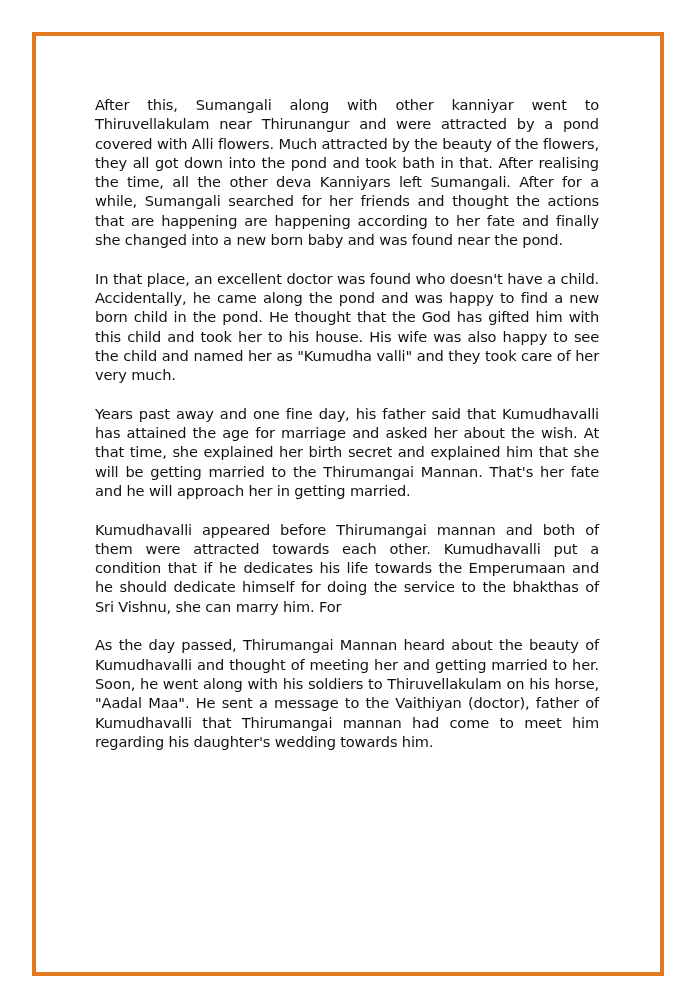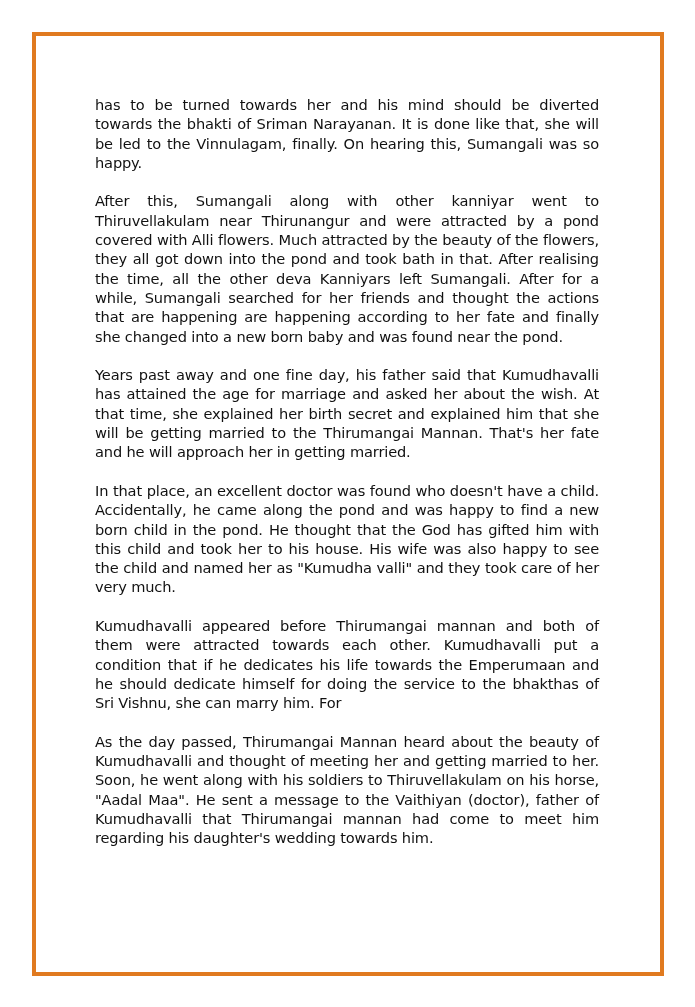--- a/index.html
+++ b/index.html
@@ -37,19 +37,18 @@
     .para {
       margin: 0 0 19.3px 0;
     }
   </style>
 </head>
 <body>
 
 <div class="page-frame"></div>
 
 <div class="page-body">
-  <p class="para">has to be turned towards her and his mind should be diverted towards the bhakti of Sriman Narayanan. It is done like that, she will be led to the Vinnulagam, finally. On hearing this, Sumangali was so happy.</p>
   <p class="para">After this, Sumangali along with other kanniyar went to Thiruvellakulam near Thirunangur and were attracted by a pond covered with Alli flowers. Much attracted by the beauty of the flowers, they all got down into the pond and took bath in that. After realising the time, all the other deva Kanniyars left Sumangali. After for a while, Sumangali searched for her friends and thought the actions that are happening are happening according to her fate and finally she changed into a new born baby and was found near the pond.</p>
+  <p class="para">In that place, an excellent doctor was found who doesn't have a child. Accidentally, he came along the pond and was happy to find a new born child in the pond. He thought that the God has gifted him with this child and took her to his house. His wife was also happy to see the child and named her as "Kumudha valli" and they took care of her very much.</p>
   <p class="para">Years past away and one fine day, his father said that Kumudhavalli has attained the age for marriage and asked her about the wish. At that time, she explained her birth secret and explained him that she will be getting married to the Thirumangai Mannan. That's her fate and he will approach her in getting married.</p>
-  <p class="para">In that place, an excellent doctor was found who doesn't have a child. Accidentally, he came along the pond and was happy to find a new born child in the pond. He thought that the God has gifted him with this child and took her to his house. His wife was also happy to see the child and named her as "Kumudha valli" and they took care of her very much.</p>
   <p class="para">Kumudhavalli appeared before Thirumangai mannan and both of them were attracted towards each other. Kumudhavalli put a condition that if he dedicates his life towards the Emperumaan and he should dedicate himself for doing the service to the bhakthas of Sri Vishnu, she can marry him. For</p>
   <p class="para">As the day passed, Thirumangai Mannan heard about the beauty of Kumudhavalli and thought of meeting her and getting married to her. Soon, he went along with his soldiers to Thiruvellakulam on his horse, "Aadal Maa". He sent a message to the Vaithiyan (doctor), father of Kumudhavalli that Thirumangai mannan had come to meet him regarding his daughter's wedding towards him.</p>
 </div>
 
 </body></html>

